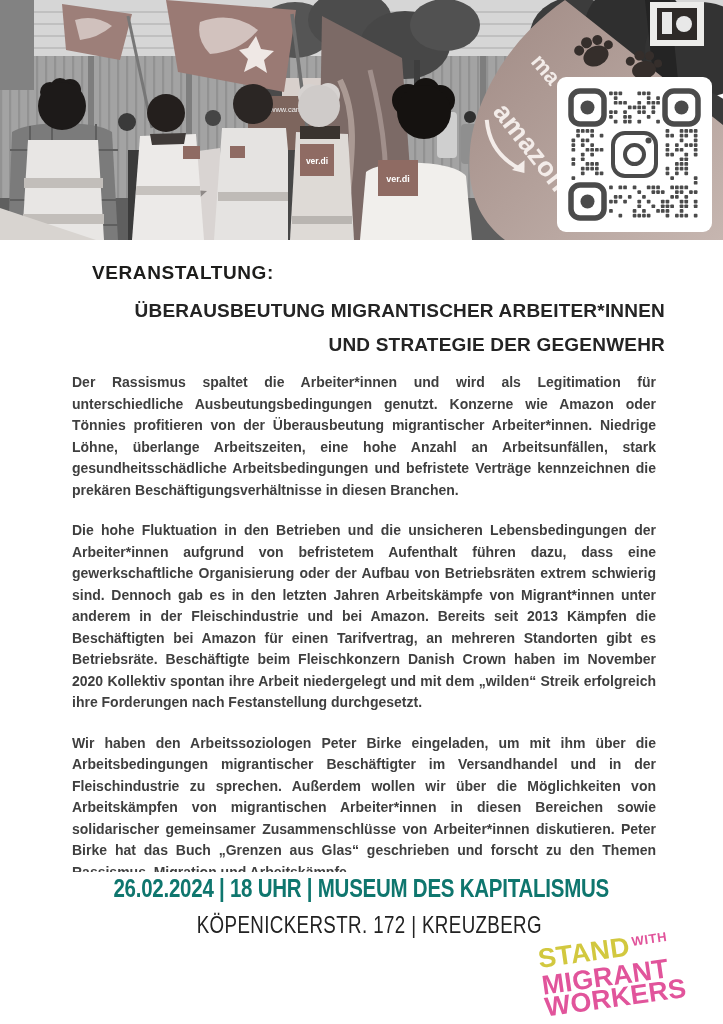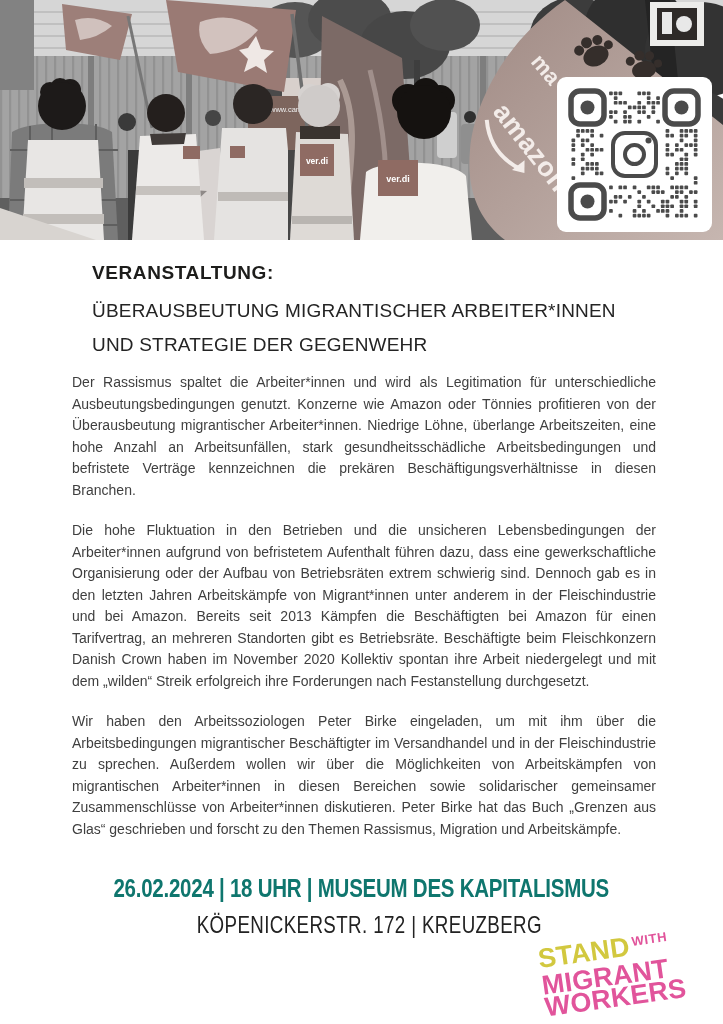--- a/index.html
+++ b/index.html
@@ -2,23 +2,23 @@
 <html><head>
 <meta charset="utf-8">
 <style>
   html,body{margin:0;padding:0;background:#888;}
   .flyer{position:relative;width:723px;height:1024px;background:#ffffff;overflow:hidden;
          font-family:"Liberation Sans",sans-serif;margin:0 auto;}
   .photo{position:absolute;top:0;left:0;width:723px;height:240px;}
   .photo svg{display:block;}
   .heading{position:absolute;left:72px;right:58px;top:262px;color:#1d1d1b;margin-left:20px;}
   .kicker{font-size:19px;font-weight:bold;letter-spacing:.6px;margin:0 0 10px 0;}
-  .title-line{font-size:19px;line-height:34px;letter-spacing:.2px;font-weight:400;color:#242424;}
+  .title-line{font-size:19px;line-height:34px;letter-spacing:.2px;font-weight:700;color:#242424;text-align:right;}
   .bodytext{position:absolute;left:72px;width:584px;top:372px;max-height:500px;overflow:hidden;
-            font-size:14px;line-height:21.5px;color:#3f3f3f;text-align:justify;}
+            font-size:14px;line-height:21.5px;color:#3f3f3f;text-align:justify;font-weight:bold;}
   .bodytext p{margin:0 0 19px 0;}
   .dateline{position:absolute;left:0;right:0;top:874px;text-align:center;white-space:nowrap;
             font-weight:bold;font-size:25px;color:#0f766e;}
   .dateline span{display:inline-block;transform:scaleX(.82);transform-origin:50% 50%;letter-spacing:-.3px;}
   .addressline{position:absolute;left:0;right:0;top:911px;text-align:center;white-space:nowrap;
             font-weight:400;font-size:24px;color:#222;padding-left:16px;}
   .addressline span{display:inline-block;transform:scaleX(.78);transform-origin:50% 50%;letter-spacing:.5px;}
   .logo{position:absolute;top:938px;right:40px;transform:rotate(-8deg);transform-origin:50% 50%;
         font-weight:bold;line-height:22px;text-align:left;}
   .logo .row1{white-space:nowrap;}

